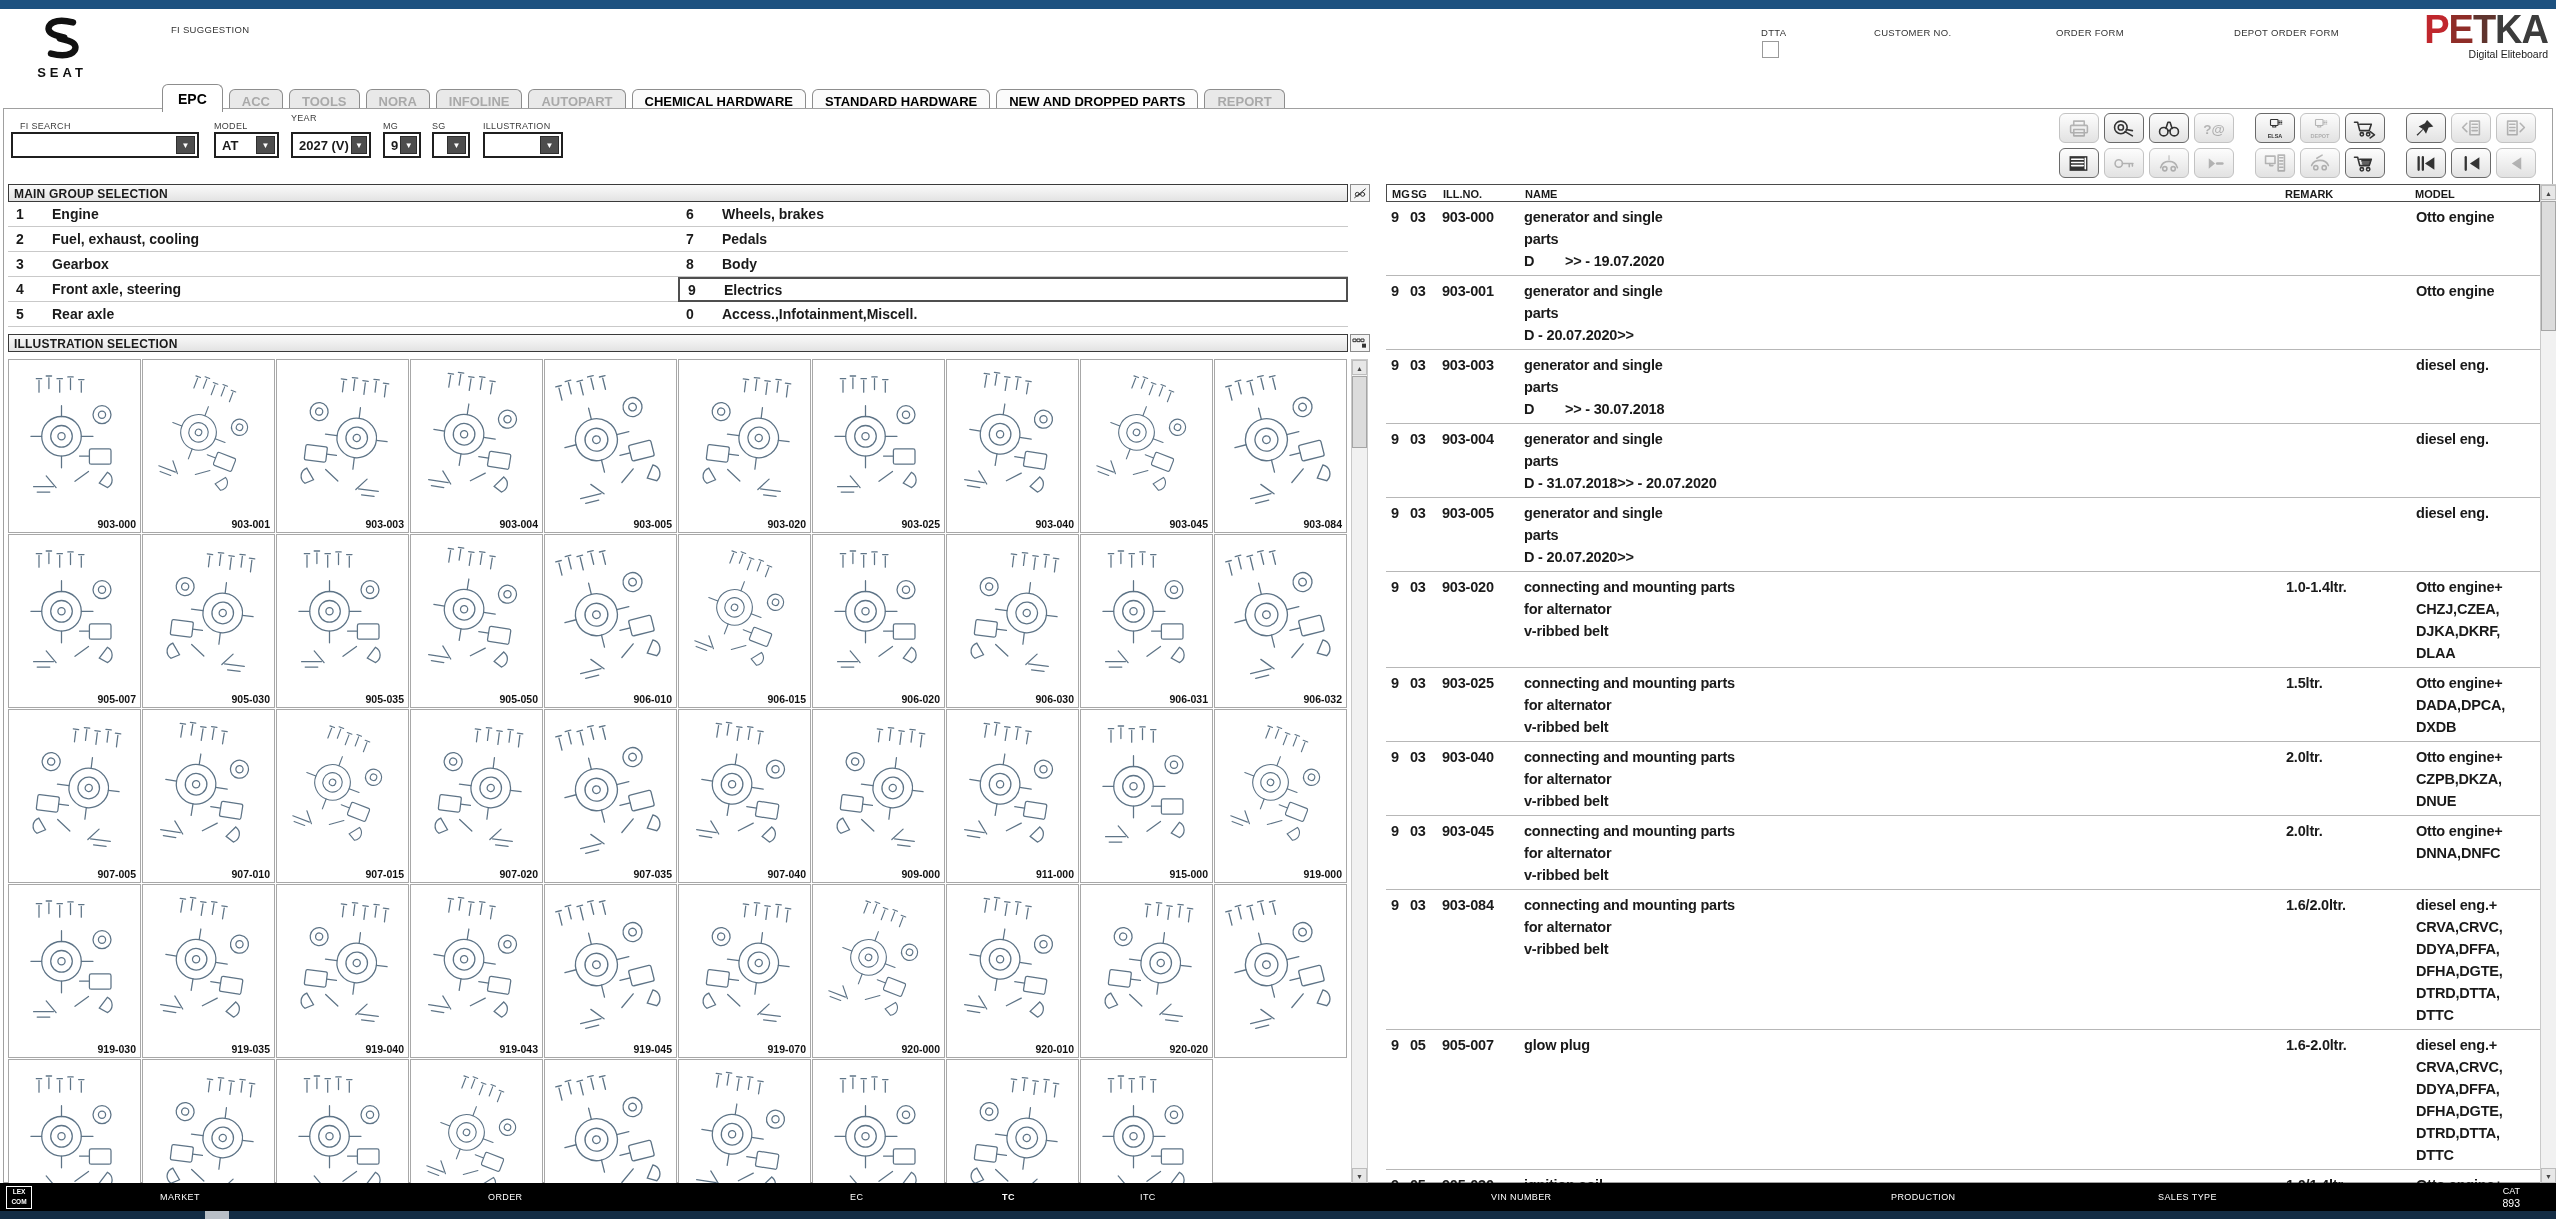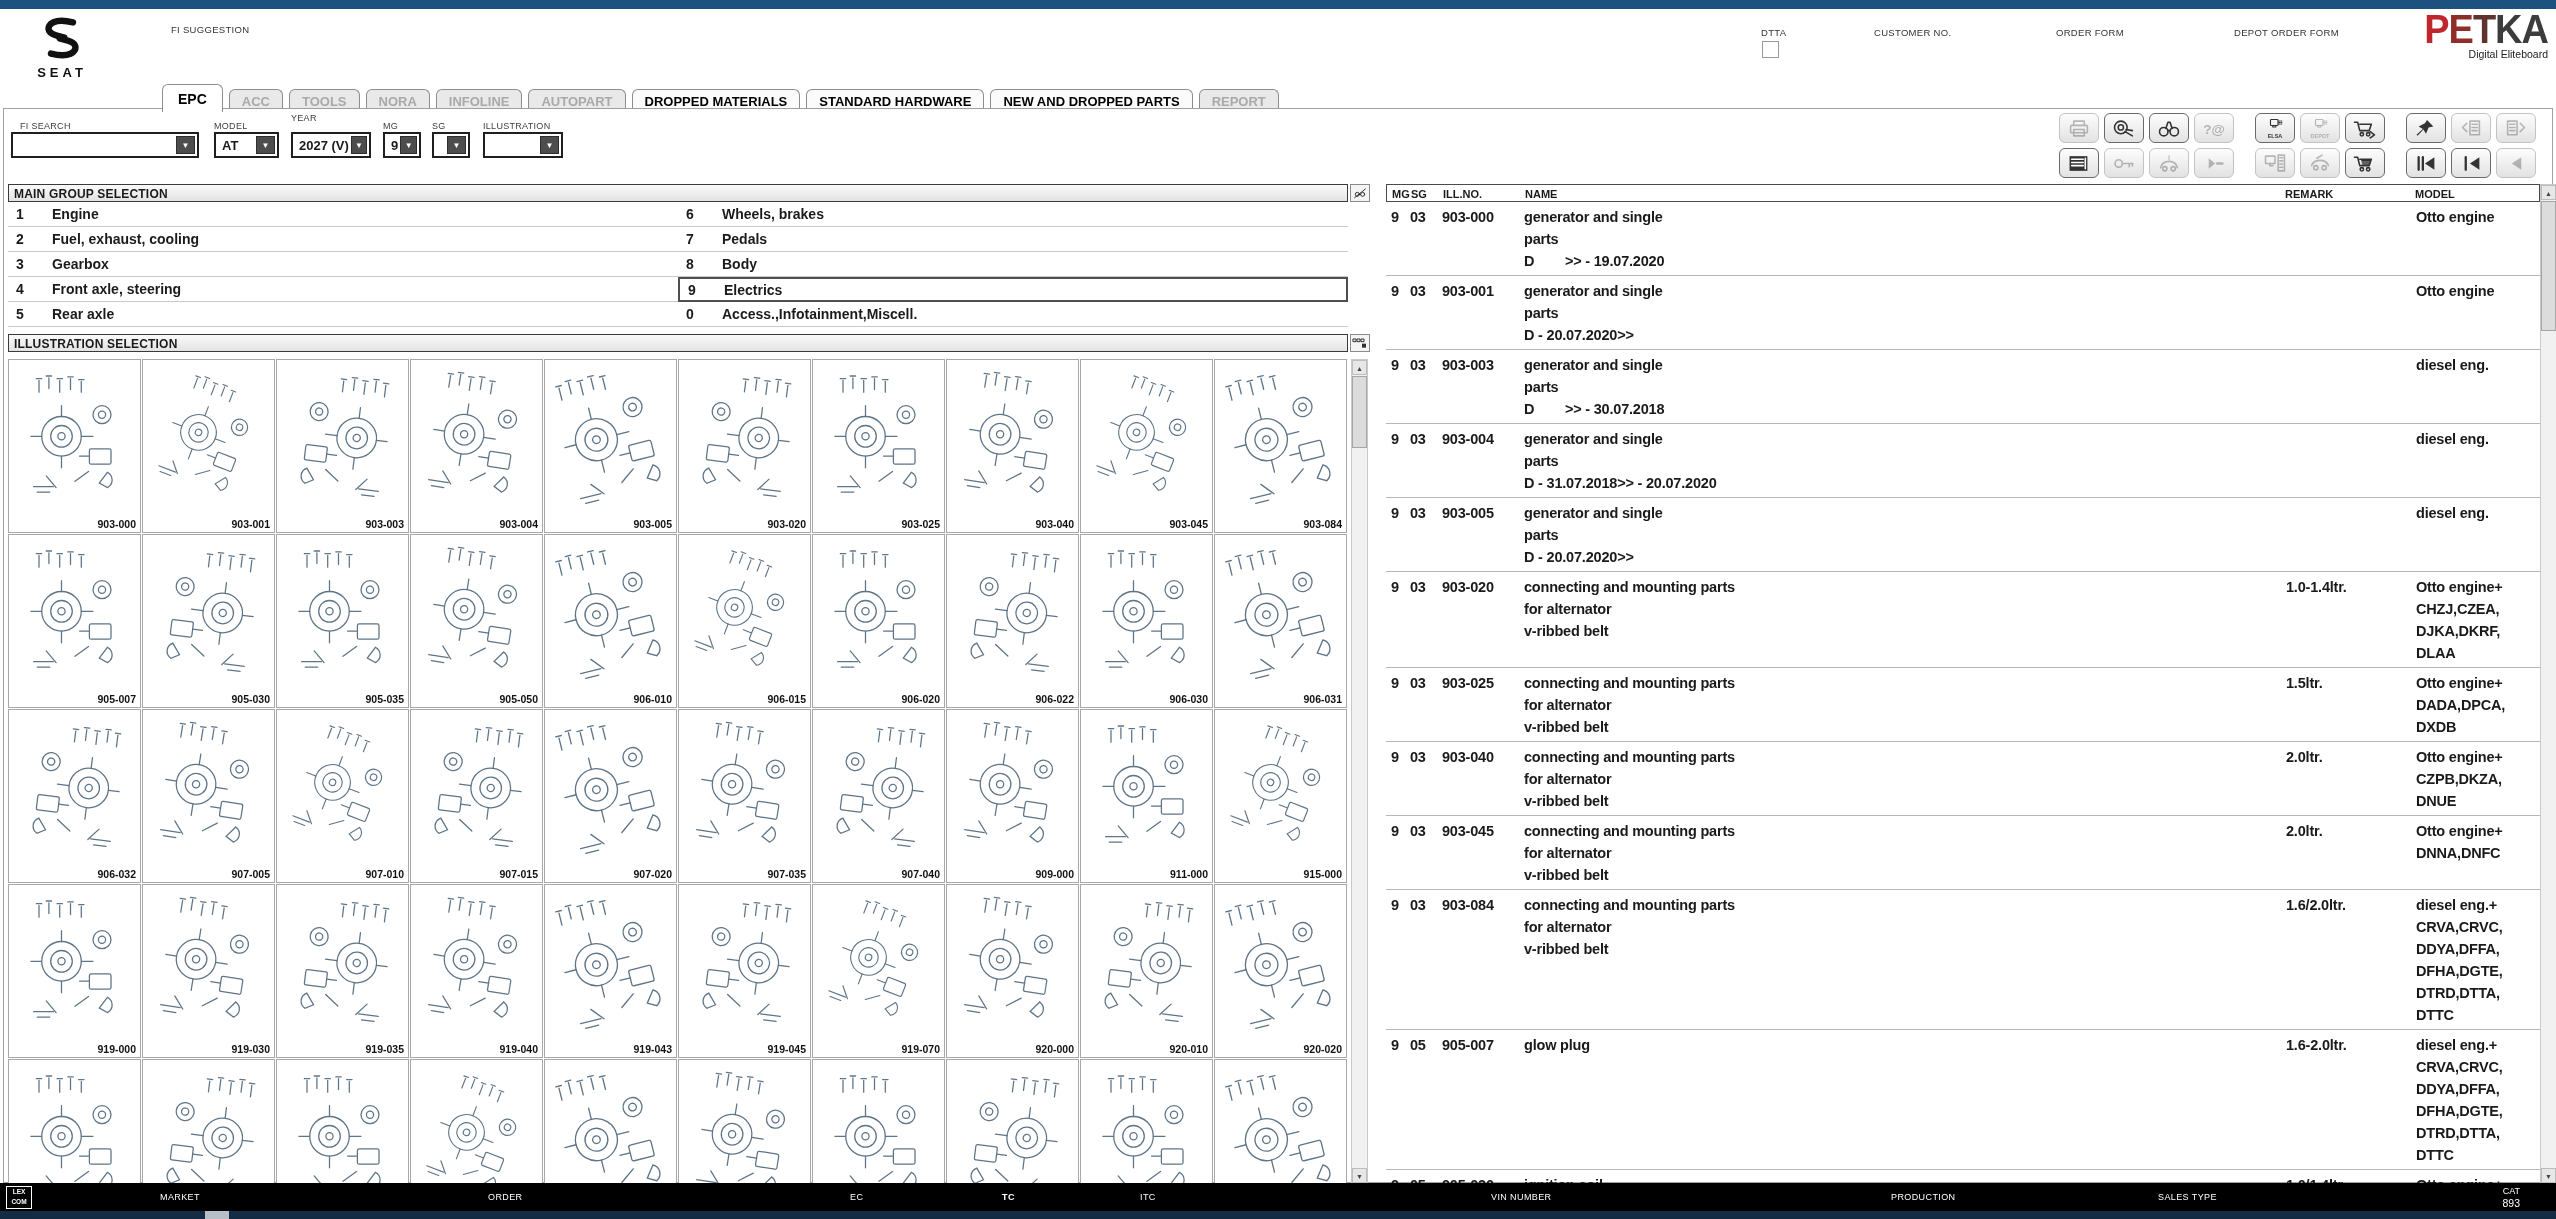--- a/index.html
+++ b/index.html
@@ -144,21 +144,21 @@
     <div class="petka-sub">Digital Eliteboard</div>
   </div>
 
   <div class="abs tab-bar">
       <div class="tab active">EPC</div>
       <div class="tab disabled">ACC</div>
       <div class="tab disabled">TOOLS</div>
       <div class="tab disabled">NORA</div>
       <div class="tab disabled">INFOLINE</div>
       <div class="tab disabled">AUTOPART</div>
-      <div class="tab enabled">DROPPED MATERIALS</div>
+      <div class="tab enabled">CHEMICAL HARDWARE</div>
       <div class="tab enabled">STANDARD HARDWARE</div>
       <div class="tab enabled">NEW AND DROPPED PARTS</div>
       <div class="tab disabled">REPORT</div>
     </div>
 
   <div class="abs frame">
 
     <div>
       <div class="flabel" style="left:16px;top:12px">FI SEARCH</div>
       <div class="flabel" style="left:210px;top:12px">MODEL</div>
@@ -493,26 +493,20 @@
           <svg class="sk">
             <use href="#sketch"></use>
           </svg>
           <div class="num">906-015</div>
         </div>
         <div class="cell">
           <svg class="sk">
             <use href="#sketch"></use>
           </svg>
           <div class="num">906-020</div>
-        </div>
-        <div class="cell">
-          <svg class="sk">
-            <use href="#sketch"></use>
-          </svg>
-          <div class="num">906-022</div>
         </div>
         <div class="cell">
           <svg class="sk">
             <use href="#sketch"></use>
           </svg>
           <div class="num">906-030</div>
         </div>
         <div class="cell">
           <svg class="sk">
             <use href="#sketch"></use>

